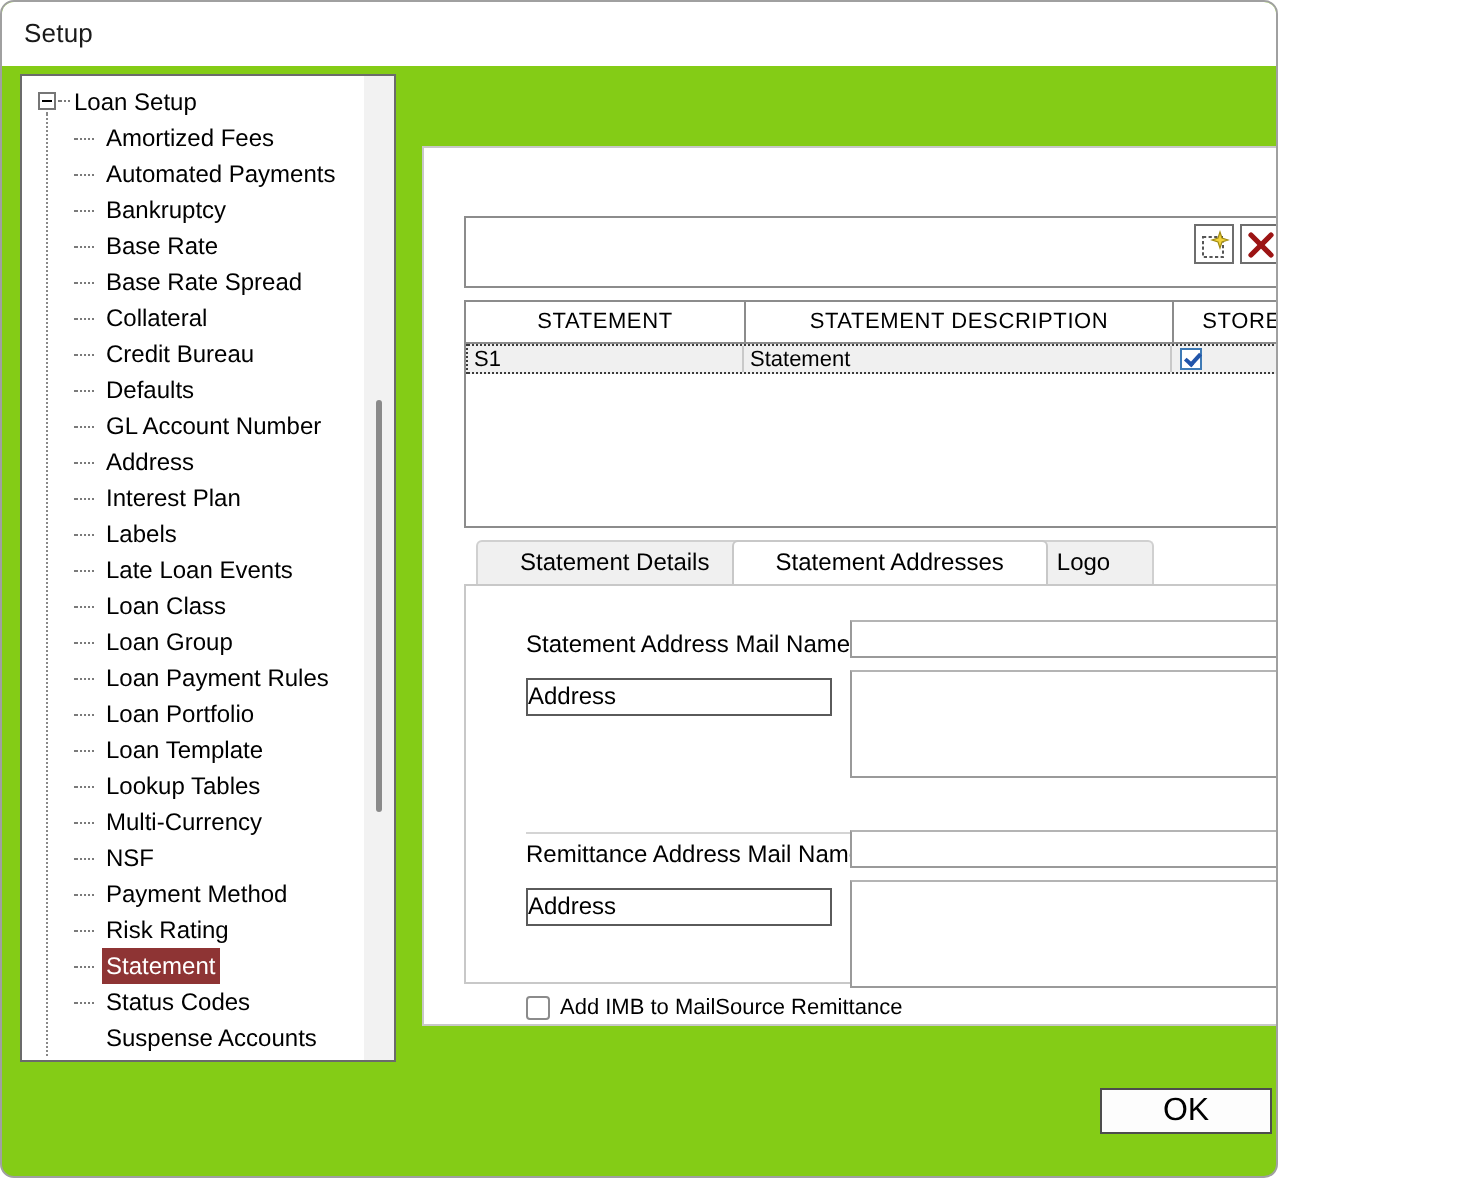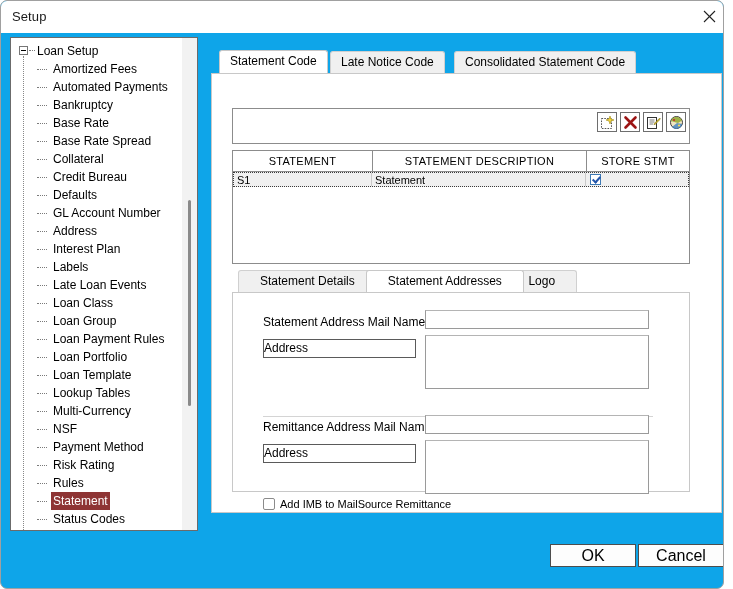--- a/index.html
+++ b/index.html
@@ -13,23 +13,23 @@
     font-family: "Liberation Sans", sans-serif;
     font-size: 12px;
     color: #000000;
     overflow: hidden;
   }
 
   
   .window {
     position: absolute;
     left: 0; top: 0;
-    width: 724px;
+    width: 639px;
     height: 589px;
-    background: #0ea5e9;
+    background: #84cc16;
     border: 1px solid #a0a0a0;
     border-radius: 7px;
     box-sizing: border-box;
     overflow: hidden;
   }
   .titlebar {
     position: absolute;
     left: 0; top: 0;
     width: 731px;
     height: 32px;
@@ -471,35 +471,29 @@
           <div class="tree-item"><span class="tick"></span><span class="lbl">Loan Class</span></div>
           <div class="tree-item"><span class="tick"></span><span class="lbl">Loan Group</span></div>
           <div class="tree-item"><span class="tick"></span><span class="lbl">Loan Payment Rules</span></div>
           <div class="tree-item"><span class="tick"></span><span class="lbl">Loan Portfolio</span></div>
           <div class="tree-item"><span class="tick"></span><span class="lbl">Loan Template</span></div>
           <div class="tree-item"><span class="tick"></span><span class="lbl">Lookup Tables</span></div>
           <div class="tree-item"><span class="tick"></span><span class="lbl">Multi-Currency</span></div>
           <div class="tree-item"><span class="tick"></span><span class="lbl">NSF</span></div>
           <div class="tree-item"><span class="tick"></span><span class="lbl">Payment Method</span></div>
           <div class="tree-item"><span class="tick"></span><span class="lbl">Risk Rating</span></div>
-          <div class="tree-item"><span class="tick"></span><span class="lbl">Rules</span></div>
           <div class="tree-item selected"><span class="tick"></span><span class="lbl">Statement</span></div>
           <div class="tree-item"><span class="tick"></span><span class="lbl">Status Codes</span></div>
           <div class="tree-item"><span class="lbl">Suspense Accounts</span></div>
         </div>
     </div>
   </div>
 
   <div class="main-area">
 
-    <div class="tabstrip" id="tabstrip">
-        <div class="tab active" style="left: 8px; top: -1px;"><span>Statement Code</span></div>
-        <div class="tab" style="left: 119px;"><span>Late Notice Code</span></div>
-        <div class="tab" style="left: 243px;"><span>Consolidated Statement Code</span></div>
-      </div>
 
     <div class="tabpanel">
 
       <div class="toolbar-box">
         <div class="tool-icons">
 
           <div class="tool-btn">
             <svg width="15" height="15" viewBox="0 0 15 15">
               <rect x="1.5" y="3.5" width="10" height="10" fill="#ffffff" stroke="#555" stroke-width="1" stroke-dasharray="1.6 1.2"></rect>
               <path d="M10 1 L11 4 L14 5 L11 6 L10 9 L9 6 L6 5 L9 4 Z" fill="#f2d33c" stroke="#a08a10" stroke-width="0.6"></path>

